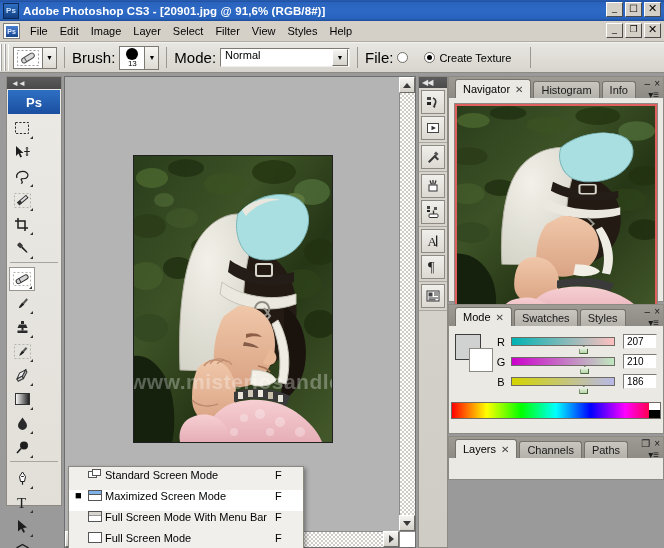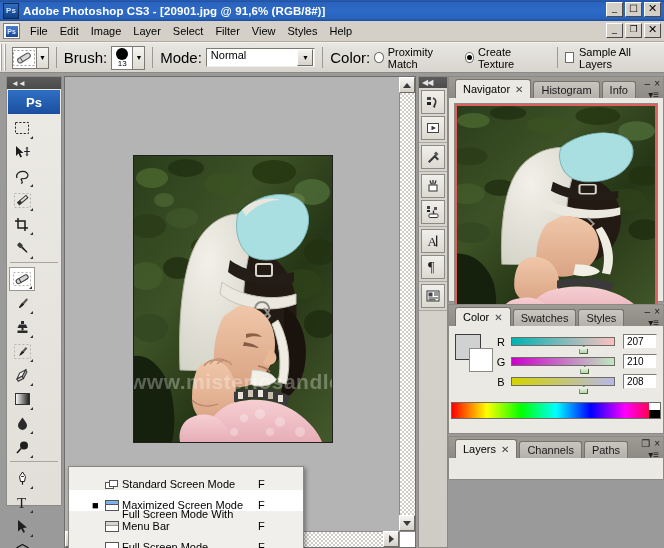--- a/index.html
+++ b/index.html
@@ -215,21 +215,21 @@
   .fgbg .a{position:absolute;left:0;top:0;width:26px;height:26px;background:#cfd2d0;border:1px solid #3d3d3d;box-sizing:border-box;}
   .fgbg .b{position:absolute;left:14px;top:14px;width:24px;height:24px;background:#ffffff;border:1px solid #8d8a84;box-sizing:border-box;}
 
   
   .popup{
     position:absolute;left:68px;top:466px;width:236px;
     background:#f0efec;border:1px solid #8b8880;box-sizing:border-box;
     box-shadow:2px 2px 4px rgba(0,0,0,.35);
     padding:2px 0;
   }
-  .pitem{height:21px;display:flex;align-items:flex-end;padding:0 23px;font-size:11px;color:#000;position:relative;}
+  .pitem{height:21px;display:flex;align-items:flex-start;padding:0 6px;font-size:11px;color:#000;position:relative;}
   .pitem.hl{background:#ffffff;}
   .pitem .bullet{width:10px;font-size:11px;line-height:1;color:#000;}
   .pitem .micon{width:20px;display:flex;align-items:center;justify-content:center;}
   .pitem .ptext{flex:1;}
   .pitem .pkey{width:22px;text-align:left;color:#000;}
   .micon .m1{width:14px;height:10px;position:relative;}
   .micon .m1 i{position:absolute;background:#ffffff;border:1px solid #555;box-sizing:border-box;}
   .micon .m2{width:14px;height:11px;background:#ffffff;border:1px solid #555;box-sizing:border-box;
     display:flex;align-items:flex-start;}
   .micon .m2 u{display:block;width:100%;height:3px;background:#7fb2e8;border-bottom:1px solid #555;text-decoration:none;}
@@ -317,36 +317,31 @@
     <div class="lbl">Mode:</div>
     <div class="combo" style="width:130px">
       <div class="txt">Normal</div>
       <div class="arrow">
           <span style="font-size:7px">▼</span>
         </div>
     </div>
 
     <div class="sep"></div>
 
-    <div class="lbl">Color:</div>
+    <div class="lbl">File:</div>
     <div class="opt-item">
       <span class="radio"></span>
-      <span>Proximity Match</span>
     </div>
     <div class="opt-item">
       <span class="radio on"></span>
       <span>Create Texture</span>
     </div>
 
     <div class="sep"></div>
 
-    <div class="opt-item">
-      <span class="chk"></span>
-      <span>Sample All Layers</span>
-    </div>
   </div>
 
   <div class="toolbox">
     <div class="tb-grip">
       <span class="cc">◄◄</span>
     </div>
     <div class="ps-logo">Ps</div>
 
     <div class="toolgrid">
       <div class="tool">
@@ -763,21 +758,21 @@
             <path d="M0 200 C16 198 32 214 38 240 C42 262 40 278 38 286 L0 286 Z" fill="#15200d"></path>
           </svg>
           <div class="navview"></div>
         </div>
       </div>
     </div>
 
     <div class="panel" style="height:130px">
       <div class="ptabs">
         <div class="ptab active">
-          <span>Color</span>
+          <span>Mode</span>
           <span class="x">✕</span>
         </div>
         <div class="ptab">
           <span>Swatches</span>
         </div>
         <div class="ptab">
           <span>Styles</span>
         </div>
         <div class="pctl">
           <span>–</span>
@@ -803,21 +798,21 @@
             <span class="ramp" style="background:linear-gradient(to right,#cc00cc,#bfe8bf)">
               <i class="rthumb" style="left:67%"></i>
             </span>
             <span class="numfield">210</span>
           </div>
           <div class="colorrow">
             <span class="ch">B</span>
             <span class="ramp" style="background:linear-gradient(to right,#d4d400,#b8b8e8)">
               <i class="rthumb" style="left:66%"></i>
             </span>
-            <span class="numfield">208</span>
+            <span class="numfield">186</span>
           </div>
         </div>
       </div>
       <div class="spectrum"></div>
     </div>
 
     <div class="panel" style="height:44px">
       <div class="ptabs">
         <div class="ptab active">
           <span>Layers</span>

